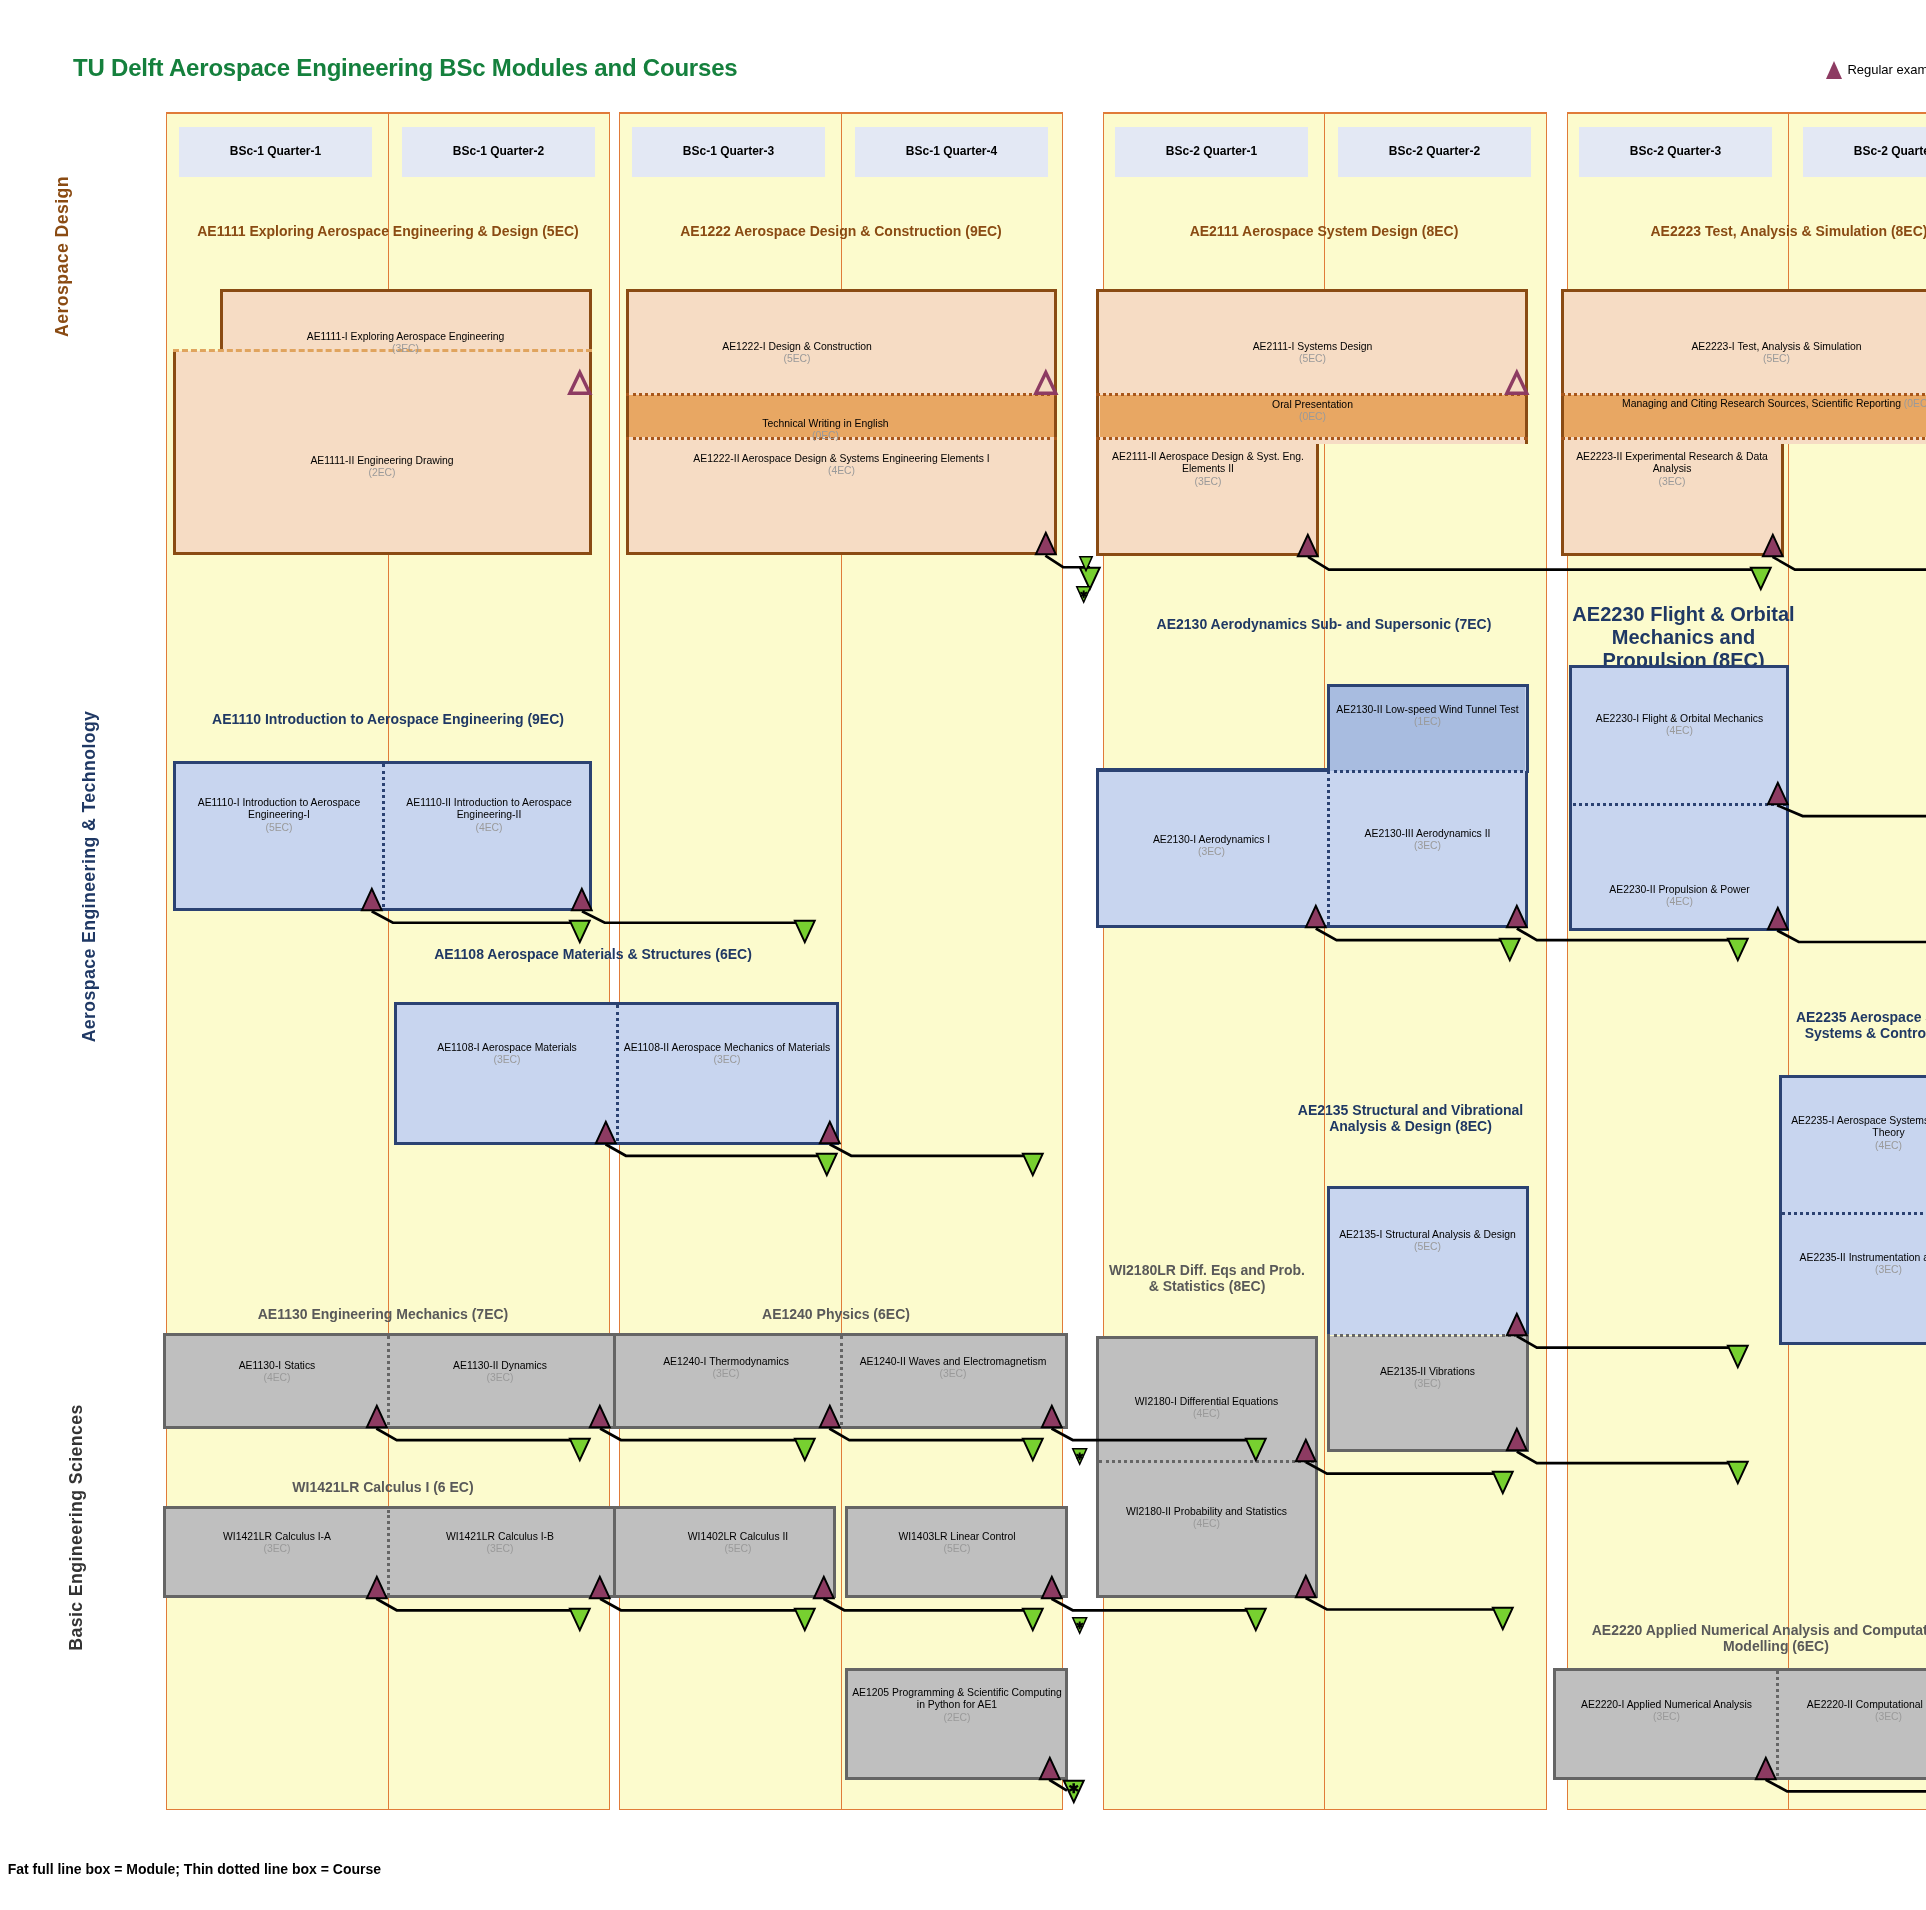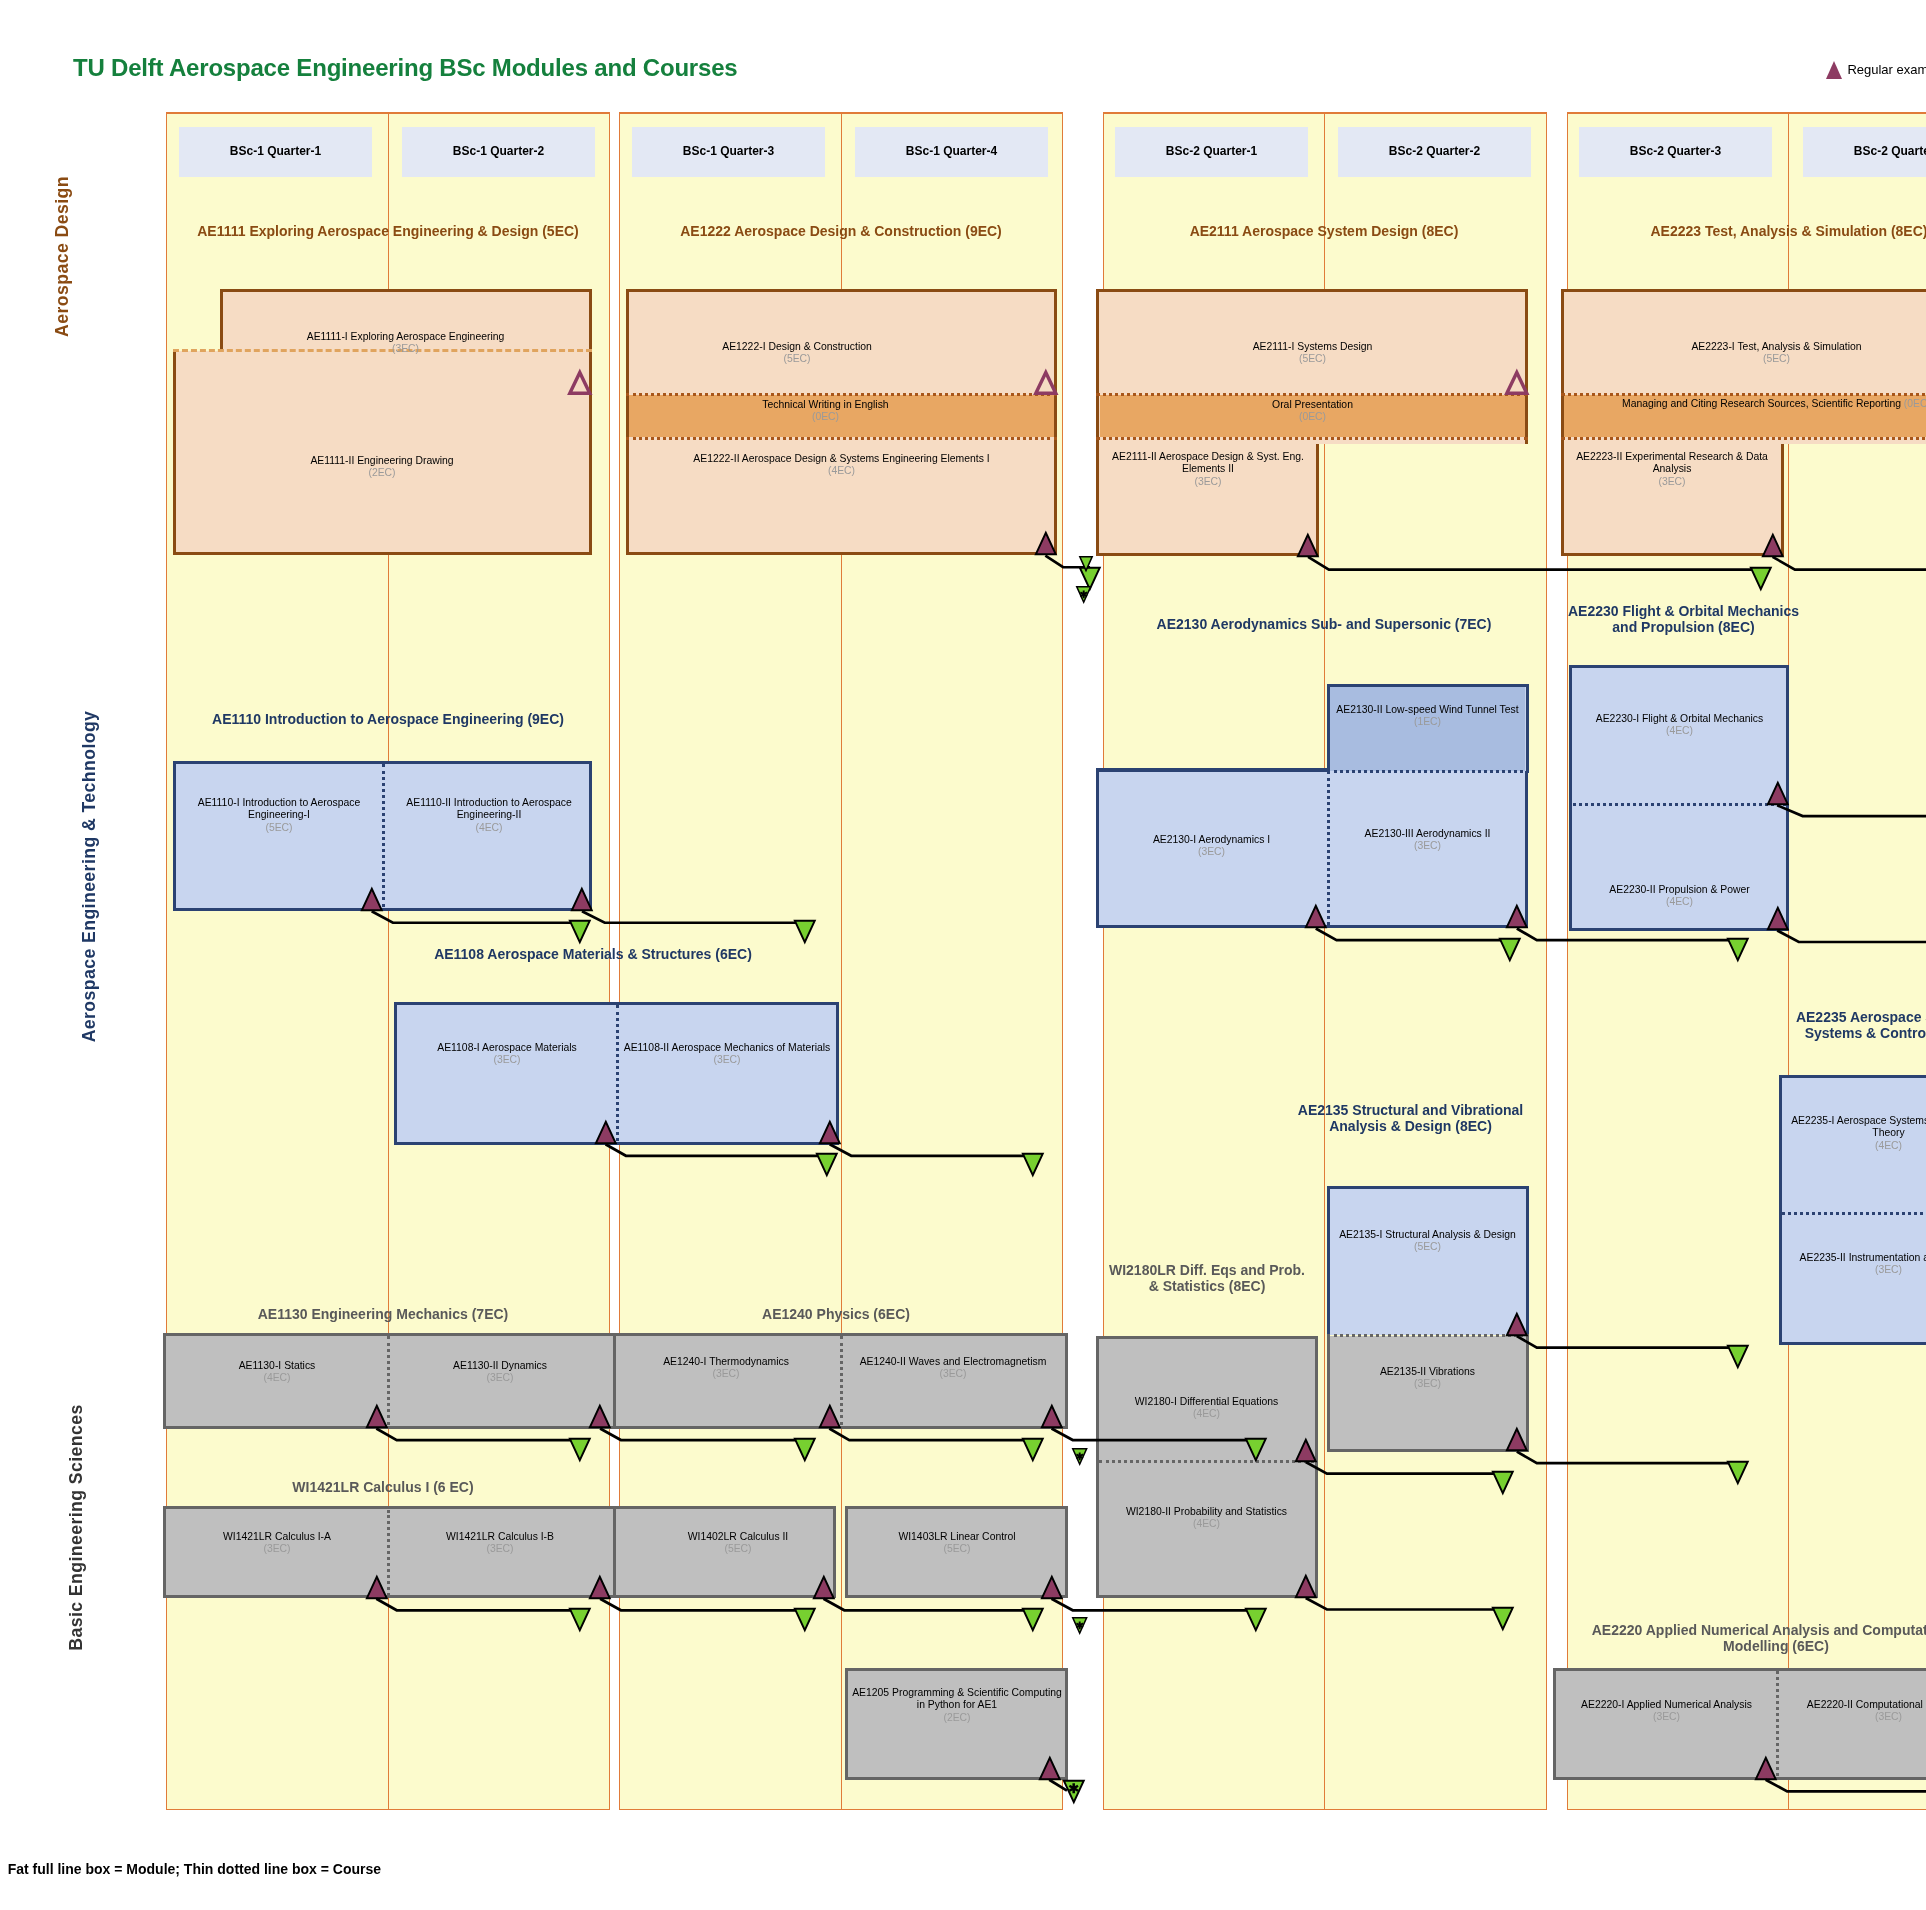--- a/index.html
+++ b/index.html
@@ -112,21 +112,21 @@
   </div>
 
 <div class="abs mtitle ad" style="left:637px;top:223px;width:408px;font-size:14px;">AE1222 Aerospace Design &amp; Construction (9EC)</div>
 <div class="modbox ad" style="left:626px;top:289px;width:431px;height:266px;"></div>
 <div class="band0ec" style="left:629px;top:395px;width:425px;height:42px;"></div>
 <div class="abs sep-h dot-ad" style="left:626px;top:393px;width:431px;"></div>
 <div class="abs sep-h dot-ad" style="left:626px;top:437px;width:431px;"></div>
 <div class="abs crs-text" style="left:629px;top:341px;width:336px;">
   <span>AE1222-I Design &amp; Construction</span><br><span class="ec">(5EC)</span>
 </div>
-<div class="abs crs-text" style="left:629px;top:399px;width:393px;">
+<div class="abs crs-text" style="left:629px;top:418px;width:393px;">
   <span>Technical Writing in English</span><br><span class="ec">(0EC)</span>
 </div>
 <div class="abs crs-text" style="left:629px;top:453px;width:425px;">
   <span>AE1222-II Aerospace Design &amp; Systems Engineering Elements I</span><br><span class="ec">(4EC)</span>
 </div>
 <div class="mkw" style="left:1035px;top:371px;">
     <svg width="21.6" height="23" viewBox="0 0 56 60">
       <polygon points="28,4 54,58 2,58" fill="none" stroke="#8d3b62" stroke-width="9"></polygon>
     </svg>
   </div>
@@ -249,21 +249,21 @@
     <svg width="21.6" height="23" viewBox="0 0 56 60">
       <polygon points="28,2 54,58 2,58" fill="#8d3b62" stroke="#000" stroke-width="5"></polygon>
     </svg>
   </div>
 <div class="mkw" style="left:1506px;top:905px;">
     <svg width="21.6" height="23" viewBox="0 0 56 60">
       <polygon points="28,2 54,58 2,58" fill="#8d3b62" stroke="#000" stroke-width="5"></polygon>
     </svg>
   </div>
 
-<div class="abs mtitle aet" style="left:1564px;top:603px;width:239px;font-size:14px;">AE2230 Flight &amp; Orbital Mechanics and Propulsion (8EC)</div>
+<div class="abs mtitle aet" style="left:1564px;top:603px;width:239px;font-size:20px;">AE2230 Flight &amp; Orbital Mechanics and Propulsion (8EC)</div>
 <div class="modbox aet" style="left:1569px;top:665px;width:220px;height:266px;"></div>
 <div class="abs sep-h dot-aet" style="left:1573px;top:803px;width:213px;"></div>
 <div class="abs crs-text" style="left:1573px;top:713px;width:213px;">
   <span>AE2230-I Flight &amp; Orbital Mechanics</span><br><span class="ec">(4EC)</span>
 </div>
 <div class="abs crs-text" style="left:1573px;top:847px;width:213px;margin-top:37px;">
   <span>AE2230-II Propulsion &amp; Power</span><br><span class="ec">(4EC)</span>
 </div>
 <div class="mkw" style="left:1767px;top:782px;">
     <svg width="21.6" height="23" viewBox="0 0 56 60">

